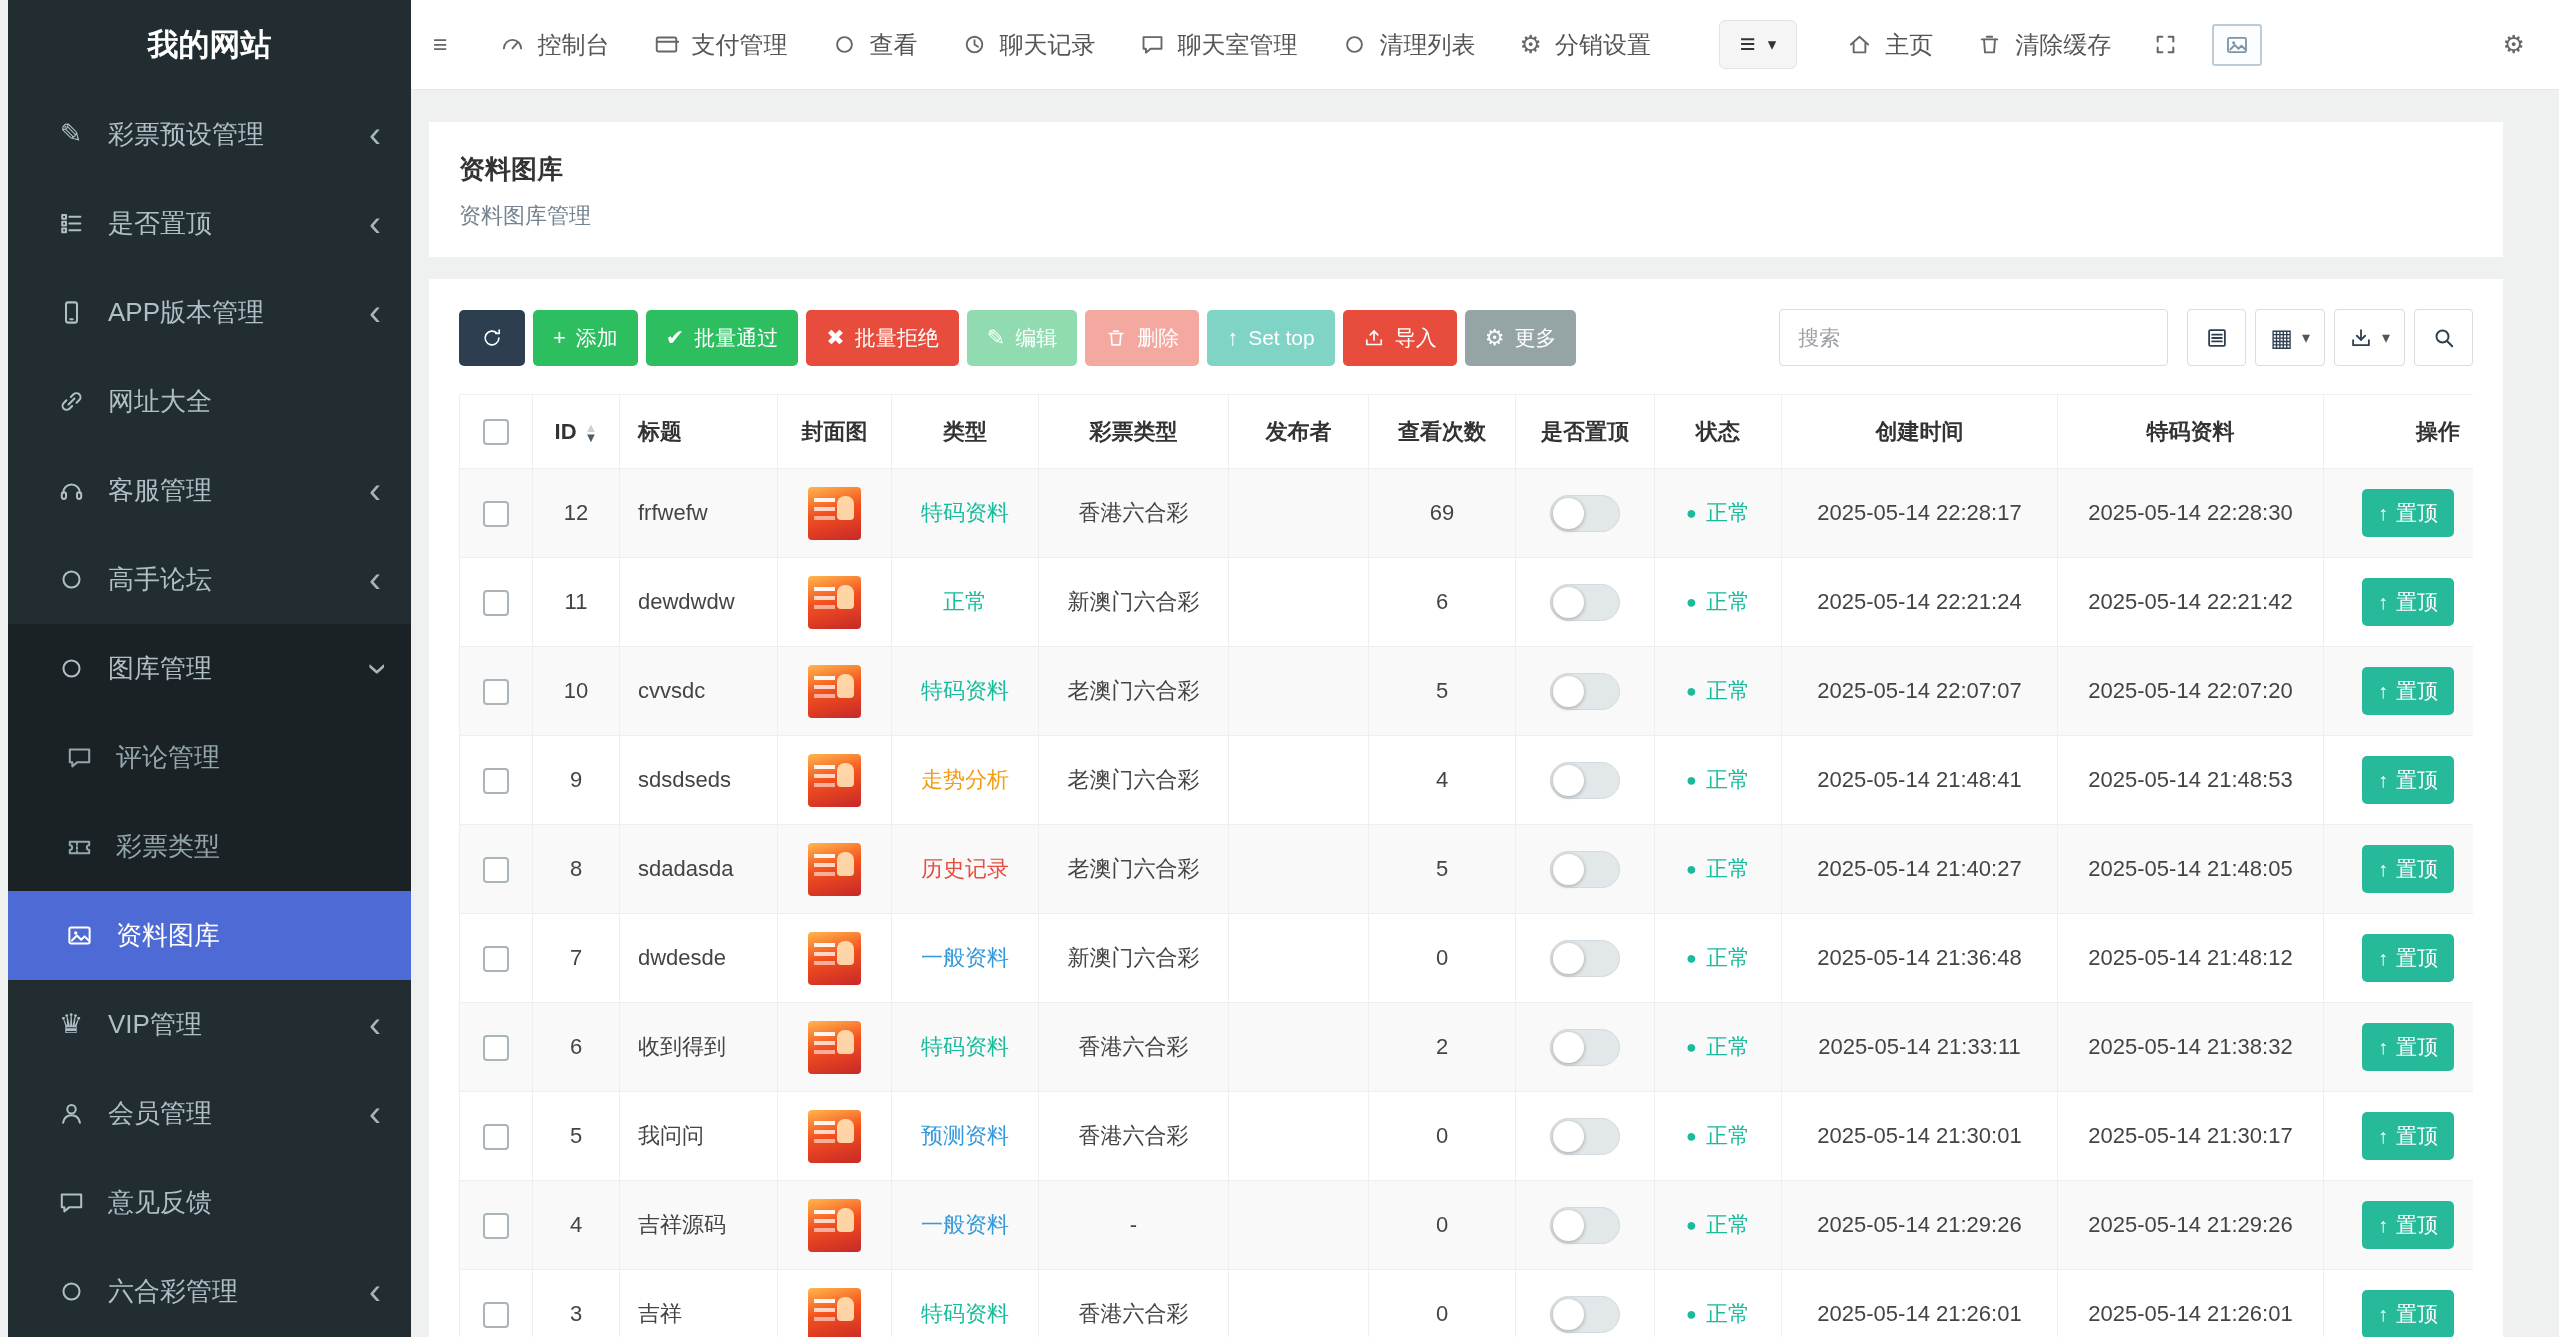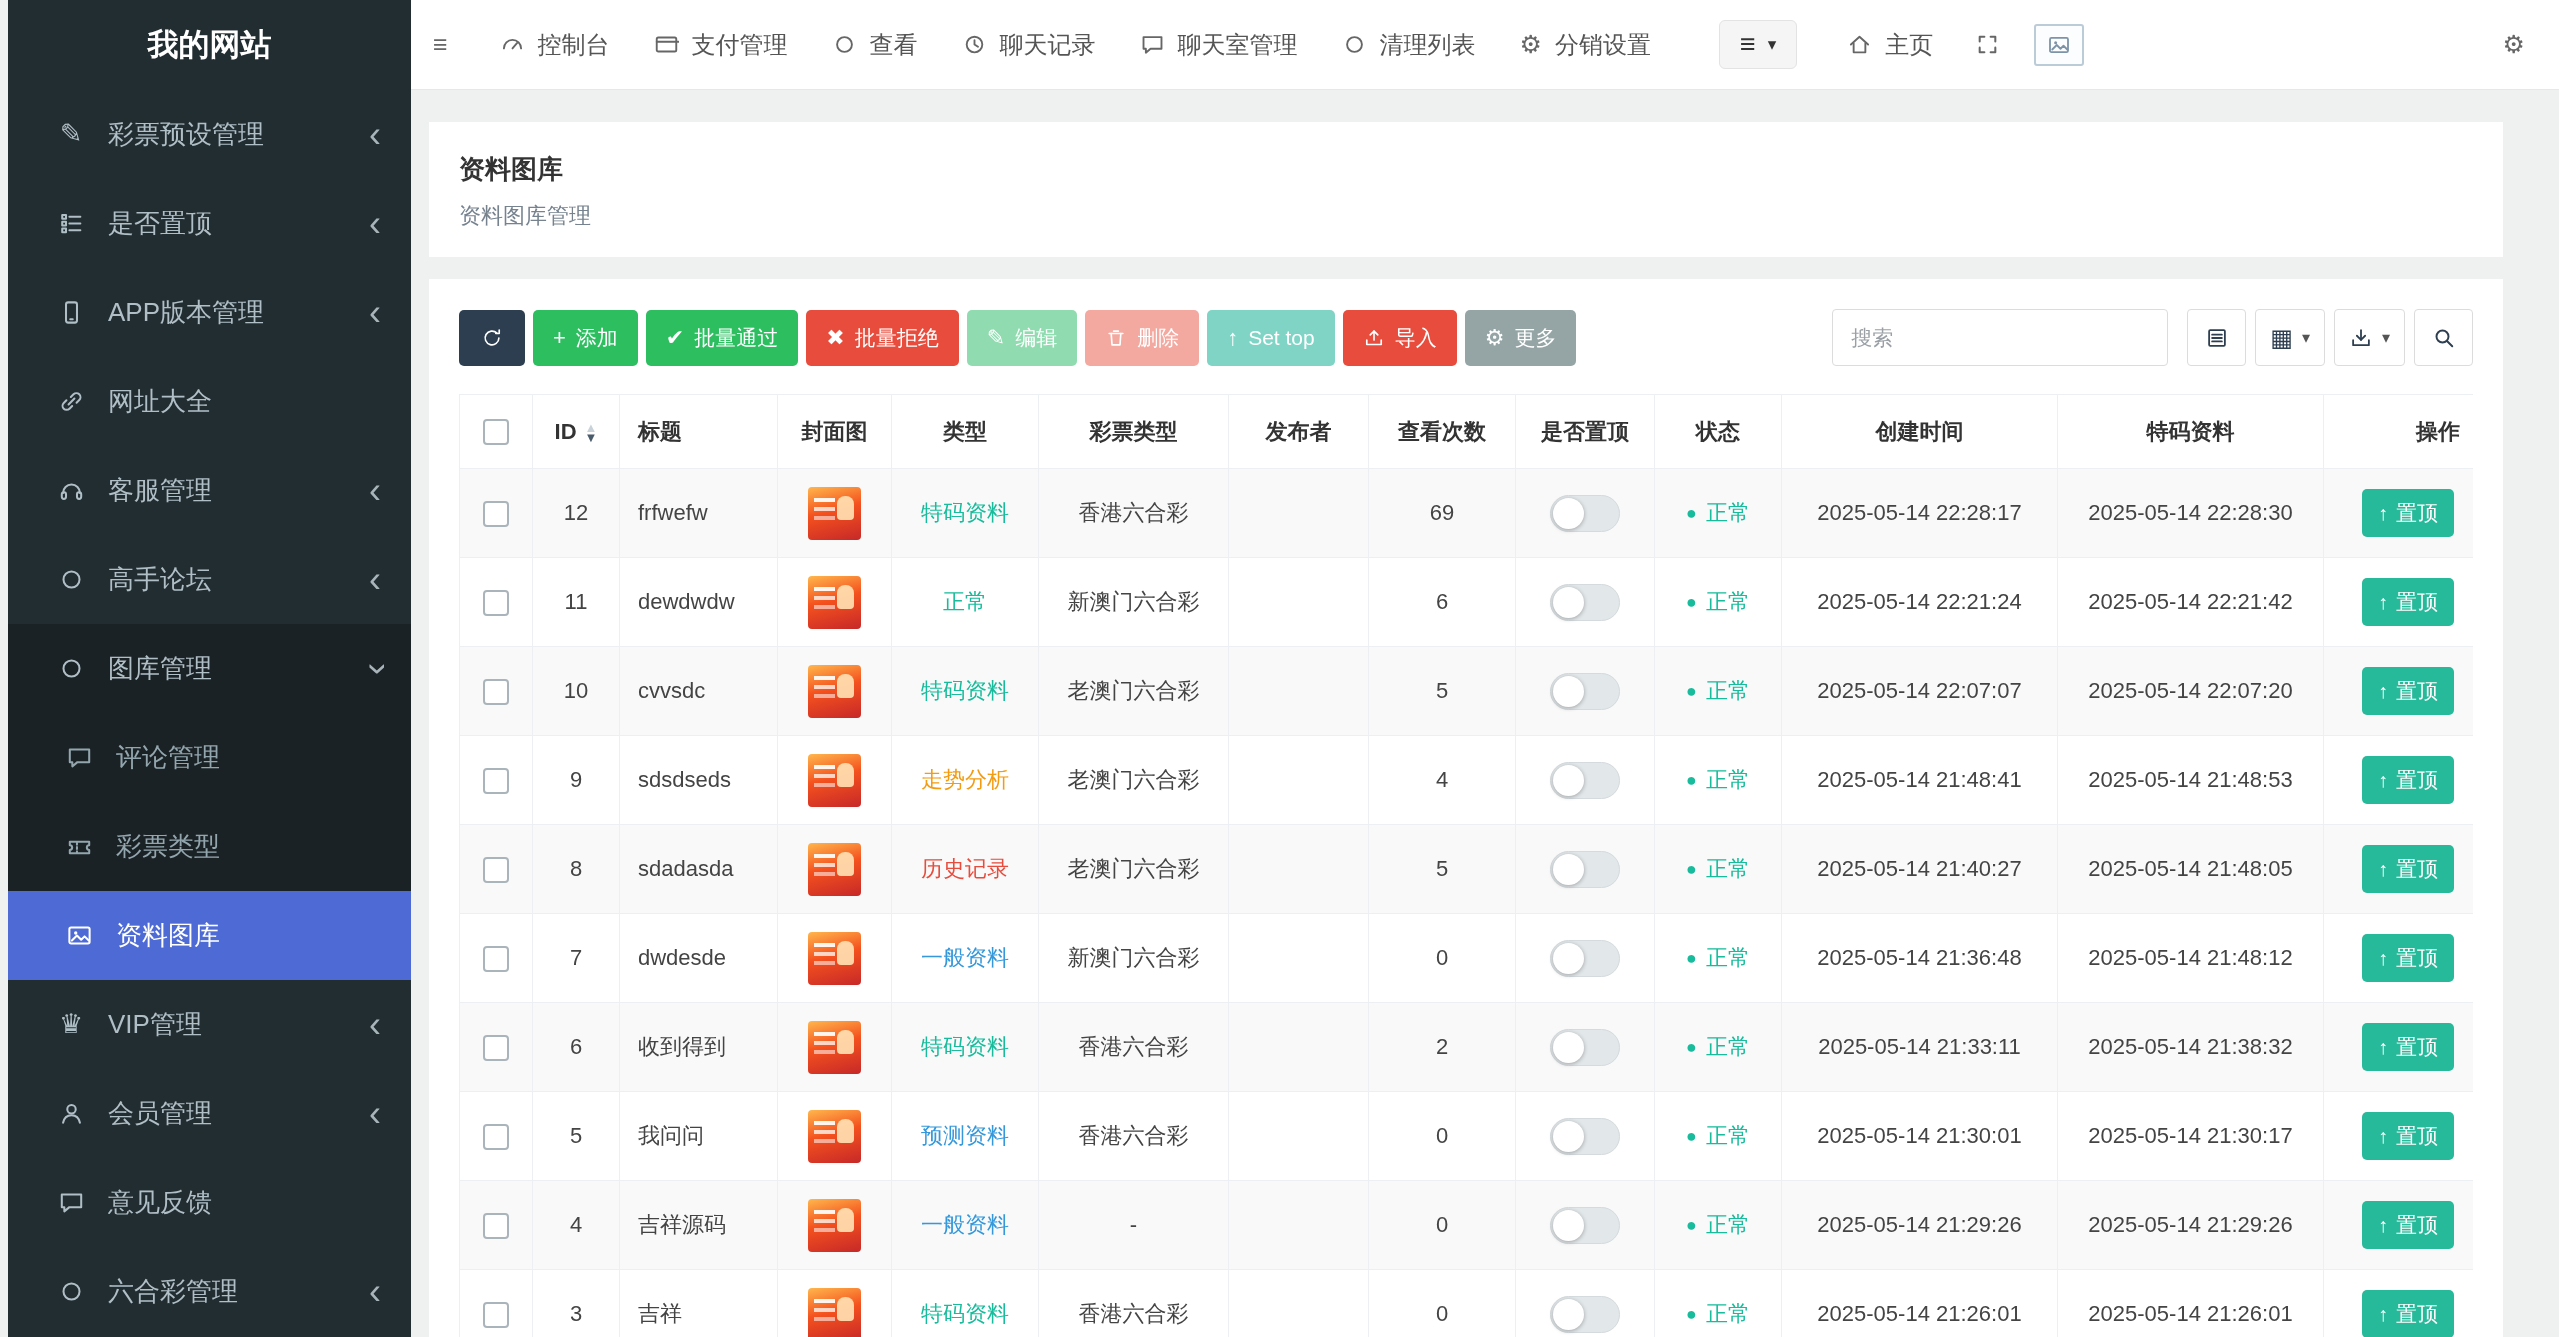--- a/index.html
+++ b/index.html
@@ -55,21 +55,21 @@
     color:#fff;font-size:21px;font-family:inherit;cursor:pointer;white-space:nowrap}
   .btn .icon{font-size:22px}
   .btn.dark{background:var(--btn-dark);padding:0 22px}
   .btn.green{background:var(--btn-green)}
   .btn.red{background:var(--btn-red)}
   .btn.gray{background:var(--btn-gray)}
   .btn.green-light{background:#90dcb0}
   .btn.red-light{background:#f3a8a0}
   .btn.teal-light{background:#7fd4c5}
   .toolbar-right{margin-left:auto;display:flex;align-items:center;gap:9px}
-  .search-input{width:336px;height:57px;border:1px solid #dcdcdc;border-radius:4px;padding:0 18px;
+  .search-input{width:389px;height:57px;border:1px solid #dcdcdc;border-radius:4px;padding:0 18px;
     font-size:21px;color:#333;font-family:inherit;outline:none;margin-right:10px;background:#fff}
   .search-input::placeholder{color:#9aa0a6}
   .tool-btn{height:57px;min-width:59px;padding:0 14px;background:#fff;border:1px solid #dcdcdc;border-radius:4px;
     display:inline-flex;align-items:center;justify-content:center;gap:9px;color:#2c3e50;font-size:24px;cursor:pointer}
   .tool-btn .caret{font-size:16px;color:#555}
 
   
   .table-wrap{margin-top:28px;overflow:hidden;width:100%}
   table{border-collapse:collapse;table-layout:fixed;width:2214px;font-size:22px;color:#444}
   th,td{border:1px solid #edf0f2;text-align:center;vertical-align:middle;padding:0 8px;
@@ -306,20 +306,30 @@
   <div id="topnav-right">
       <div class="nav-item">
         <span class="icon">
           <svg viewBox="0 0 32 32" fill="none" stroke="currentColor" stroke-width="2.4" stroke-linecap="round" stroke-linejoin="round">
             <path d="M5 16L16 6l11 10"></path>
             <path d="M8.5 14.5V26h15V14.5"></path>
           </svg>
         </span>
         <span>主页</span>
       </div>
+      <div class="nav-item">
+        <span class="icon">
+          <svg viewBox="0 0 32 32" fill="none" stroke="currentColor" stroke-width="2.4" stroke-linecap="round" stroke-linejoin="round">
+            <path d="M6 9.5h20"></path>
+            <path d="M12.5 6h7"></path>
+            <path d="M9 9.5l1.2 16.5h11.6L23 9.5"></path>
+          </svg>
+        </span>
+        <span>清除缓存</span>
+      </div>
     </div>
   <div class="nav-item nav-fullscreen">
     <span class="icon">
         <svg viewBox="0 0 32 32" fill="none" stroke="currentColor" stroke-width="2.6" stroke-linecap="round" stroke-linejoin="round">
           <path d="M6 12V6h6"></path>
           <path d="M20 6h6v6"></path>
           <path d="M26 20v6h-6"></path>
           <path d="M12 26H6v-6"></path>
         </svg>
       </span>

